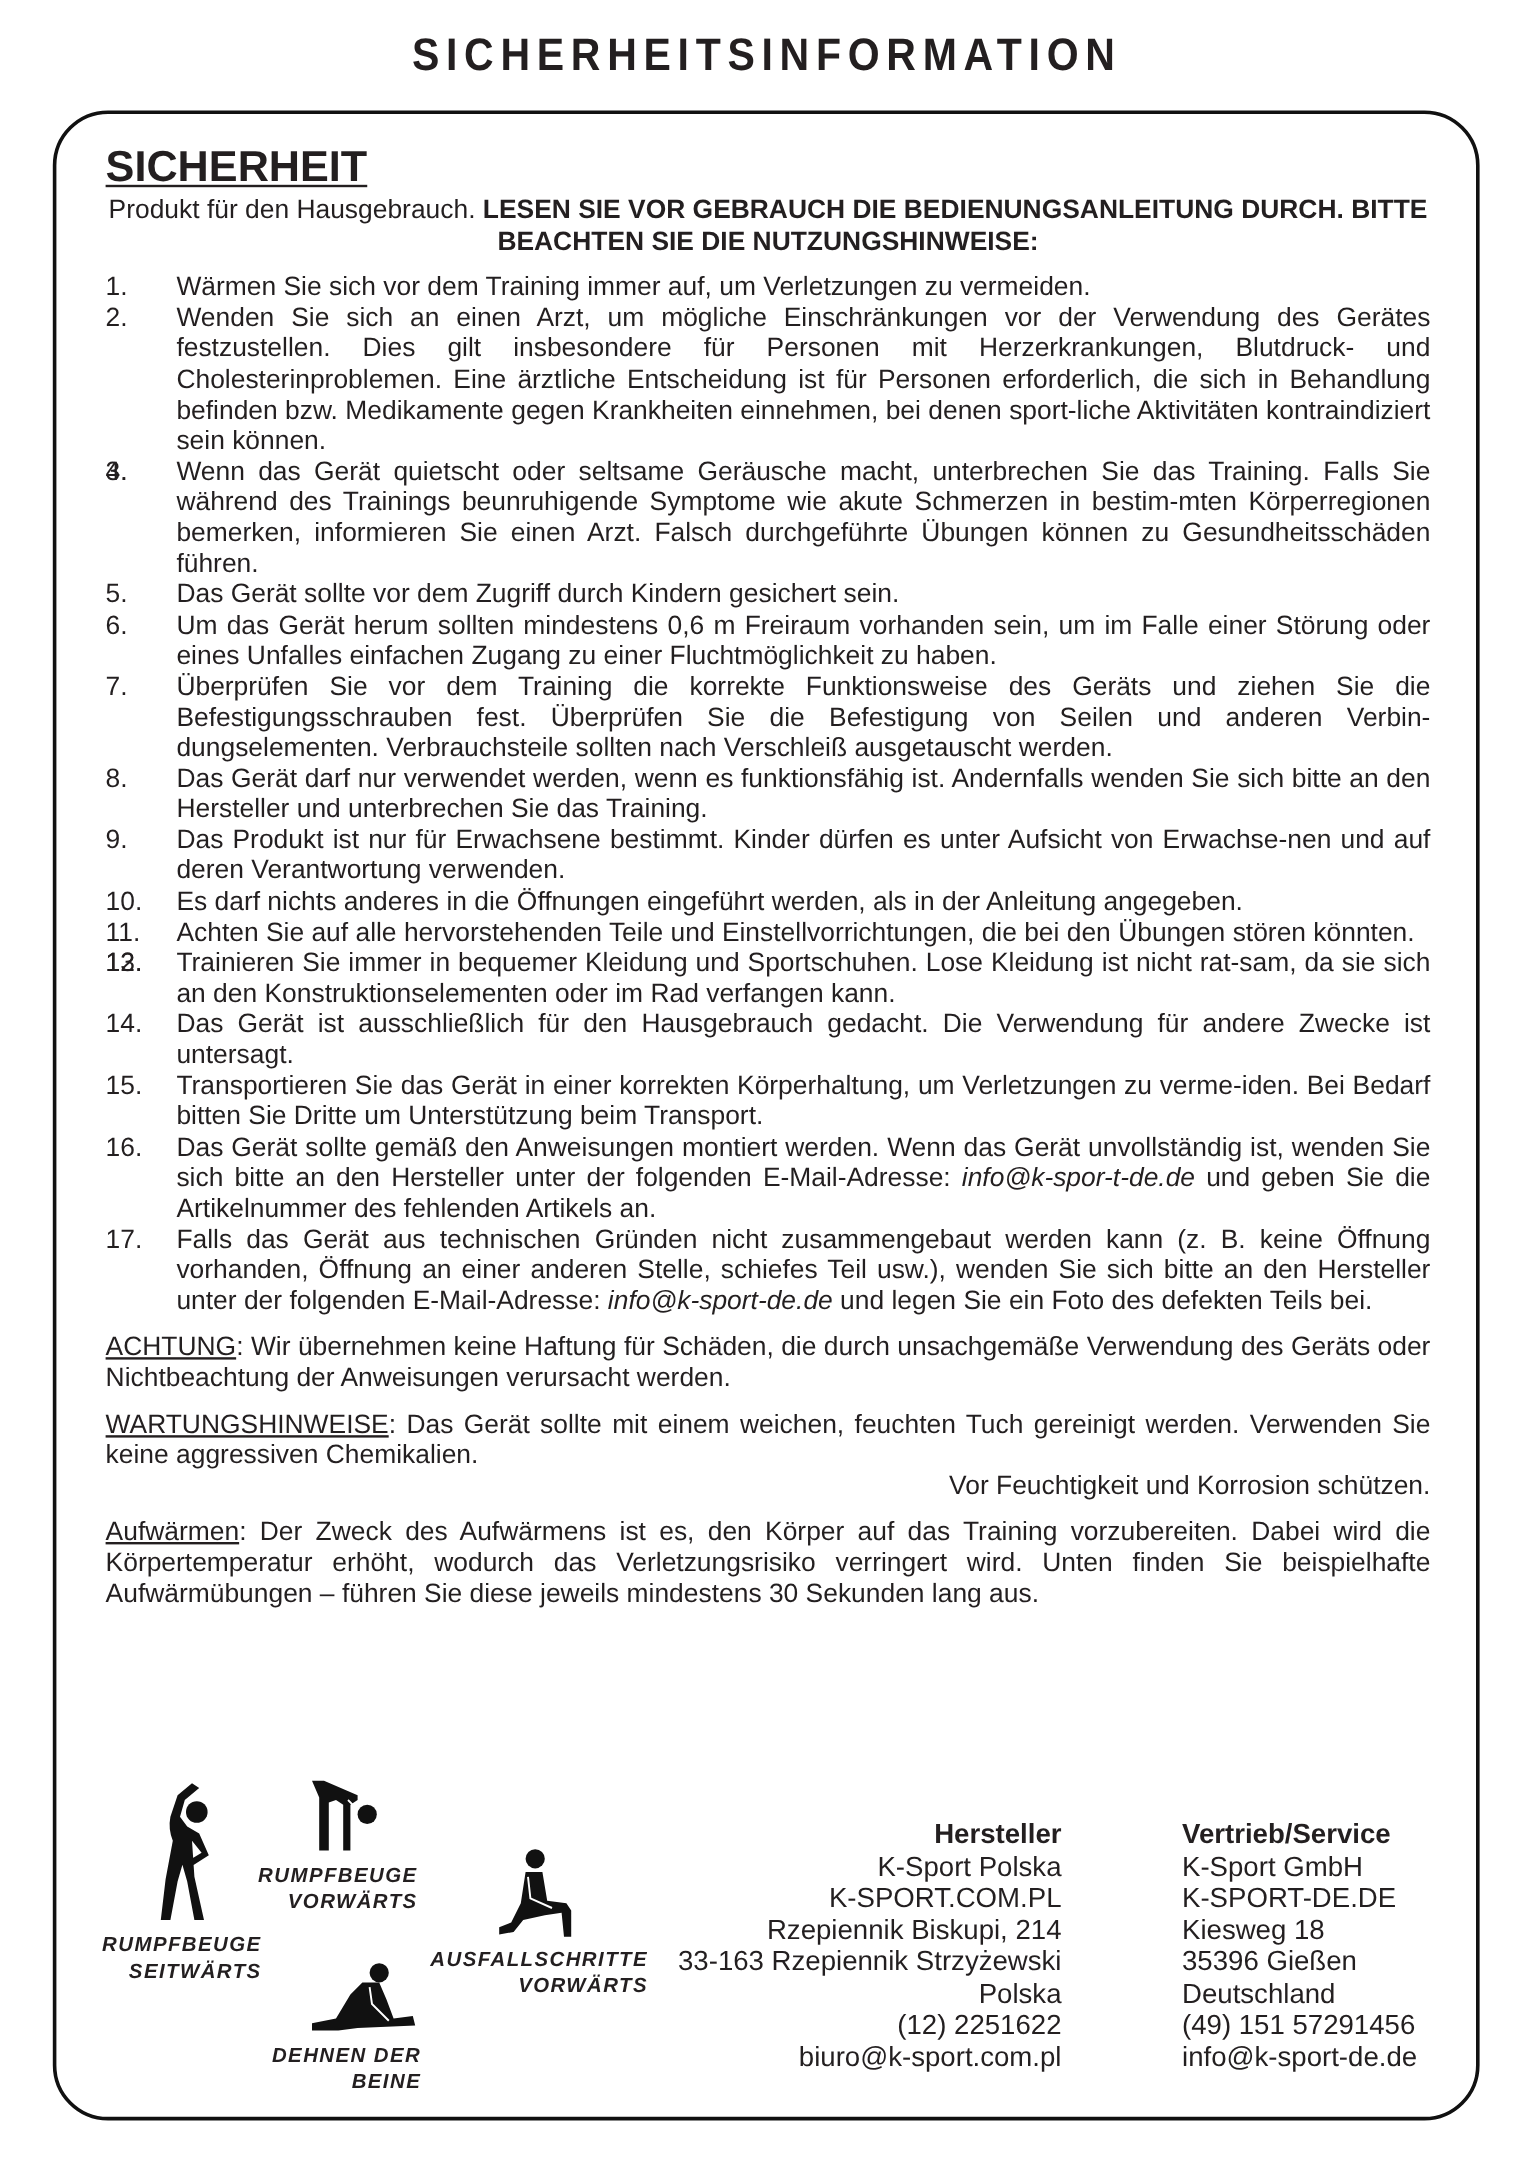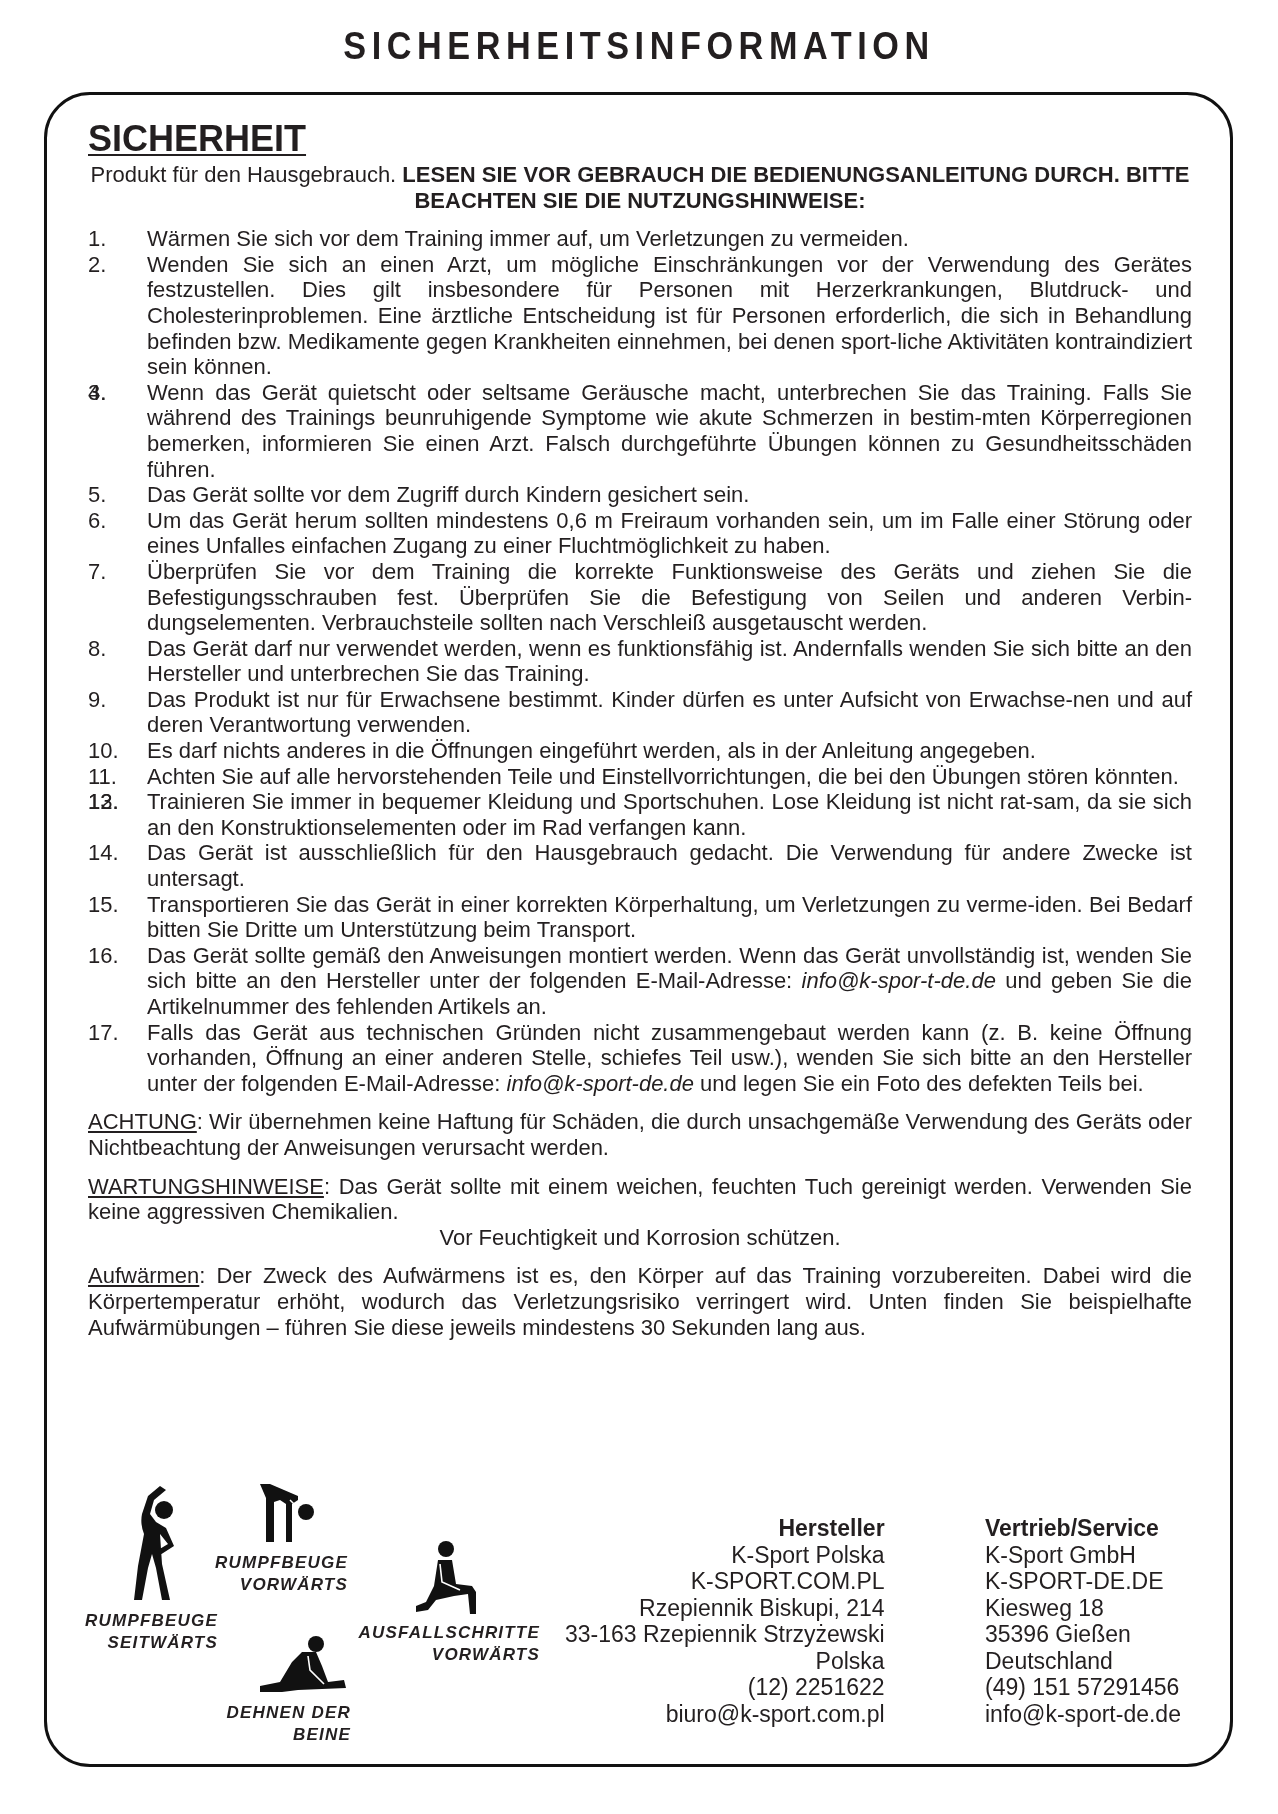--- a/index.html
+++ b/index.html
@@ -26,21 +26,21 @@
     text-decoration-thickness: 2px; text-underline-offset: 3px;
     line-height: 34px; margin: 0 0 6px 0;
   }
   .intro { margin: 0 0 13px 0; text-align: center; }
   .intro b { font-weight: bold; }
   ol.rules { list-style: none; margin: 0; padding: 0; }
   ol.rules li { position: relative; padding-left: 59px; text-align: justify; }
   ol.rules li .num { position: absolute; left: 0; top: 0; }
   .para { margin: 13px 0 0 0; text-align: justify; }
   .para .u { text-decoration: underline; text-underline-offset: 2px; }
-  .para .line { display: block; text-align: center; }
+  .para .line { display: block; text-align: right; }
   i.mail { font-style: italic; }
   .ex-label {
     position: absolute; font-weight: bold; font-style: italic; font-size: 17px;
     line-height: 22px; letter-spacing: 1.2px; text-align: right; color: #231f20;
     white-space: nowrap;
   }
   .ex-label span { display: block; }
   svg.figure { position: absolute; overflow: visible; }
 
   .contact { position: absolute; font-size: 23px; line-height: 26.5px; color: #231f20; }

